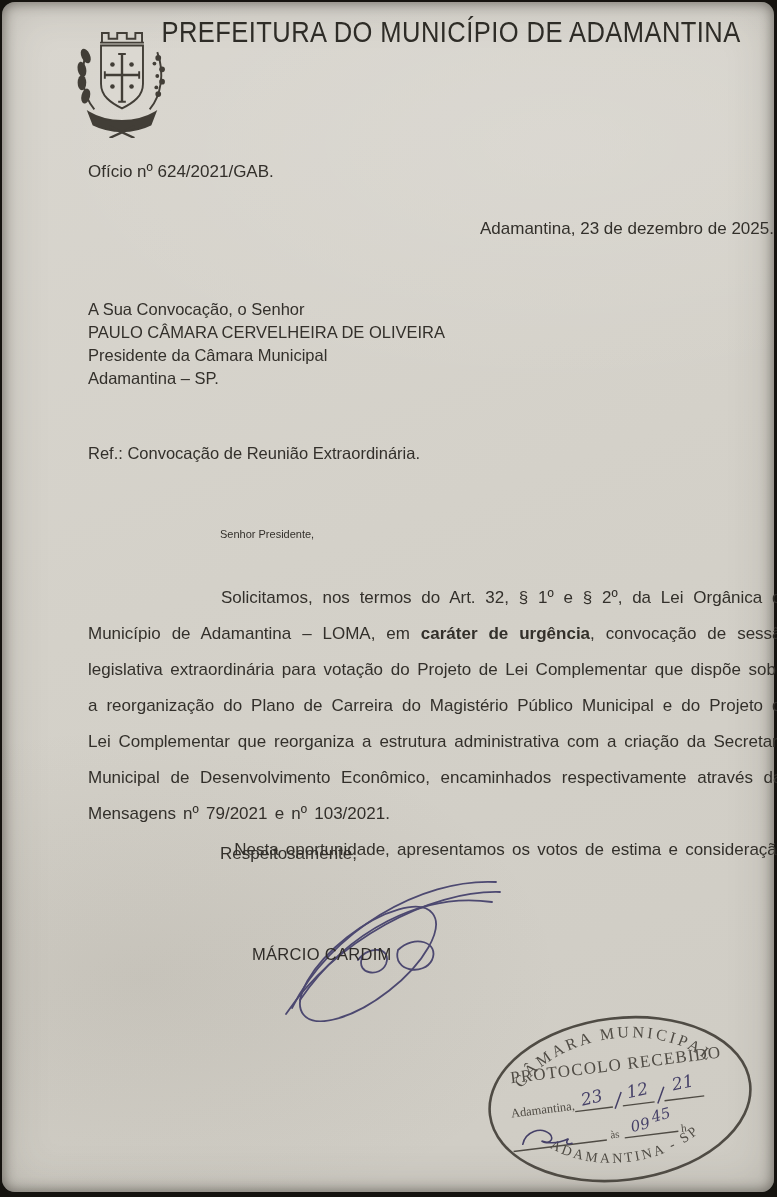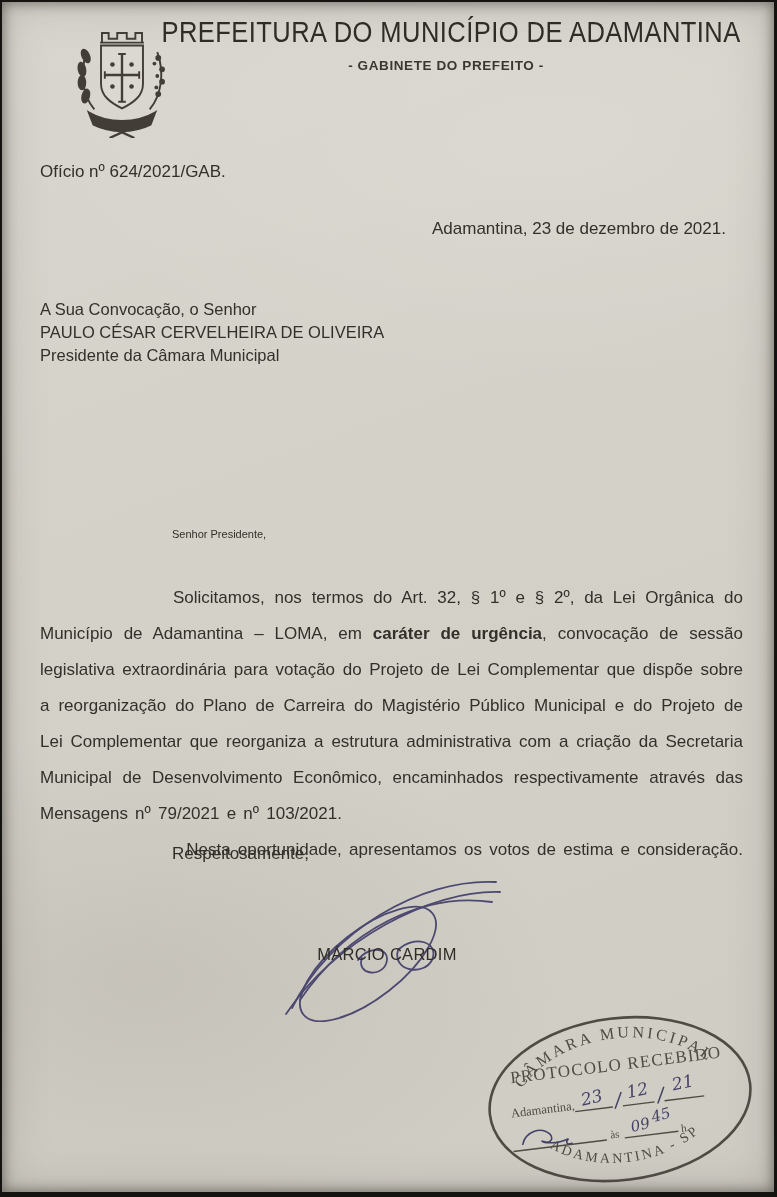--- a/index.html
+++ b/index.html
@@ -10,23 +10,24 @@
     font-family:"Liberation Sans", sans-serif;
     overflow:hidden;
   }
   .paper{
     position:absolute;left:2px;top:2px;right:3px;bottom:5px;
     background:
       radial-gradient(900px 420px at 72% 12%, rgba(255,255,255,.10), transparent 60%),
       radial-gradient(700px 420px at 18% 82%, rgba(96,88,74,.10), transparent 60%),
       linear-gradient(160deg,#d9d6cf 0%,#d4d1c9 45%,#cfccc4 100%);
     box-shadow: inset 0 0 12px 2px rgba(38,33,27,.45), inset 0 0 46px rgba(70,63,54,.22);
+    border-radius: 13px;
   }
   .abs{position:absolute;}
-  .ink{color:#33302b;}
+  .ink{color:#33302b;margin-left:48px;}
   
   .lh-title{
     left:120px;top:14px;width:648px;text-align:center;
     font-size:29px;color:#2e2c27;white-space:nowrap;
   }
   .lh-title .squeeze{display:inline-block;transform:scaleX(.88);transform-origin:center;letter-spacing:.5px;}
   .lh-sub{
     left:120px;top:56px;width:648px;text-align:center;
     font-size:13.5px;font-weight:bold;color:#3a3731;letter-spacing:.6px;
   }
@@ -37,21 +38,21 @@
   
   .oficio{left:38px;top:160px;font-size:17px;}
   .dateline{left:430px;top:217px;font-size:17px;}
   .addressee{left:38px;top:296px;font-size:16.5px;line-height:23px;}
   .subject{left:38px;top:442px;font-size:16.5px;}
   .greeting{left:170px;top:526px;font-size:11px;}
   .bodyflow{left:38px;top:578px;width:703px;font-size:17px;line-height:36px;}
   .bodyflow p{margin:0;text-align:justify;text-indent:133px;word-spacing:2.5px;}
   .bodyflow p.p2{text-align:right;}
   .closing{left:170px;top:842px;font-size:17px;}
-  .signer{left:250px;top:941px;width:270px;text-align:center;font-size:16.5px;line-height:22px;color:#2f2c28;}
+  .signer{left:250px;top:941px;width:270px;text-align:left;font-size:16.5px;line-height:22px;color:#2f2c28;}
   .signer .name{letter-spacing:.3px;}
   .sig-svg{left:268px;top:860px;}
   
   .stamp{left:476px;top:1004px;transform:rotate(-7deg);transform-origin:center;opacity:.92;}
   .stamp text{fill:#45413a;}
   .stamp .hand{fill:#3a3560;font-family:"DejaVu Serif",serif;font-style:italic;}
 </style>
 </head>
 <body>
 
@@ -91,31 +92,32 @@
           <circle cx="101" cy="77" r="2"></circle>
       </g>
       <path d="M30,103 c20,12 50,12 70,0 l-5,13 c-18,9 -42,9 -60,0 z" fill="#423e37"></path>
       <path d="M52,118 l26,12 M78,118 l-26,12" stroke-width="2.5"></path>
     </g>
   </svg>
 
   <div class="abs lh-title">
     <span class="squeeze">PREFEITURA DO MUNICÍPIO DE ADAMANTINA</span>
   </div>
-  <div class="abs lh-sub">- GABINETE DO PREFEITO -</div>
 
   <div class="abs oficio ink">Ofício nº 624/2021/GAB.</div>
-  <div class="abs dateline ink">Adamantina, 23 de dezembro de 2021.</div>
+  <div class="abs dateline ink">Adamantina, 23 de dezembro de 2025.</div>
 
   <div class="abs addressee ink">
     <div>A Sua Convocação, o Senhor</div>
-    <div>PAULO CÉSAR CERVELHEIRA DE OLIVEIRA</div>
+    <div>PAULO CÂMARA CERVELHEIRA DE OLIVEIRA</div>
     <div>Presidente da Câmara Municipal</div>
+    <div>Adamantina – SP.</div>
   </div>
 
+  <div class="abs subject ink">Ref.: Convocação de Reunião Extraordinária.</div>
   <div class="abs greeting ink">Senhor Presidente,</div>
 
   <div class="abs bodyflow ink">
     <p class="p1"><span>Solicitamos, nos termos do Art. 32, § 1º e § 2º, da Lei Orgânica do Município de Adamantina – LOMA, em </span><b>caráter de urgência</b><span>, convocação de sessão legislativa extraordinária para votação do Projeto de Lei Complementar que dispõe sobre a reorganização do Plano de Carreira do Magistério Público Municipal e do Projeto de Lei Complementar que reorganiza a estrutura administrativa com a criação da Secretaria Municipal de Desenvolvimento Econômico, encaminhados respectivamente através das Mensagens nº 79/2021 e nº 103/2021.</span></p>
     <p class="p2">Nesta oportunidade, apresentamos os votos de estima e consideração.</p>
   </div>
 
   <div class="abs closing ink">Respeitosamente,</div>
 
   <svg class="abs sig-svg" width="240" height="160" viewBox="0 0 240 160">

